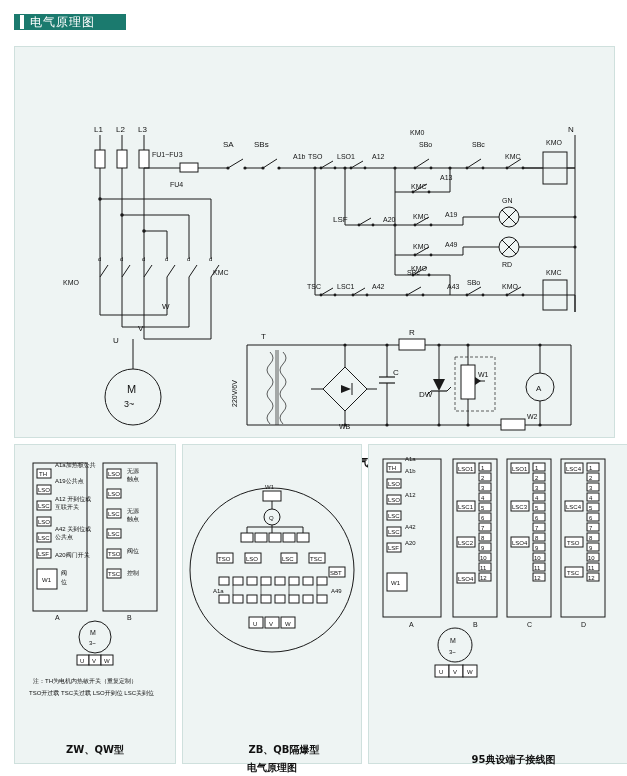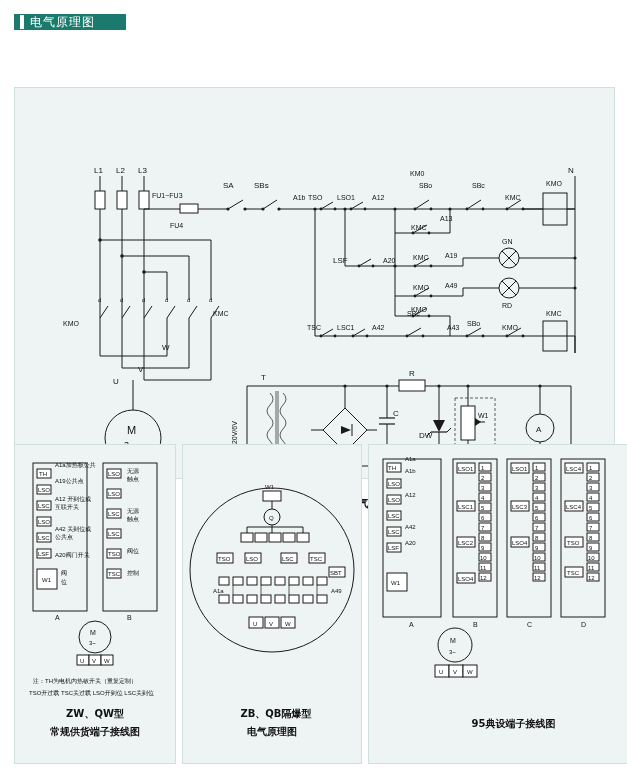--- a/index.html
+++ b/index.html
@@ -6,27 +6,27 @@
   body{width:627px;height:776px;background:#ffffff;font-family:"Liberation Sans",sans-serif;overflow:hidden;}
   .page{position:relative;width:627px;height:776px;}
 
   
   .header{position:absolute;left:14px;top:14px;width:112px;height:16px;background:#1b7a6e;display:flex;align-items:center;}
   .header .bar{width:4px;height:14px;background:#ffffff;margin-left:6px;}
   .header .title{color:#ffffff;font-size:12px;margin-left:6px;letter-spacing:1px;font-family:"DejaVu Sans",sans-serif;}
 
   
   .panel{position:absolute;background:#eef4f3;border:1px solid #cfe0dd;}
-  .p-main{left:14px;top:46px;width:599px;height:390px;margin-top:41px;}
+  .p-main{left:14px;top:46px;width:599px;height:390px;}
   .p-b1{left:14px;top:444px;width:160px;height:318px;}
   .p-b2{left:182px;top:444px;width:178px;height:318px;}
   .p-b3{left:368px;top:444px;width:245px;height:318px;padding-left:44px;}
 
   .cap{position:absolute;width:100%;text-align:center;font-size:11px;color:#111;font-family:"DejaVu Sans",sans-serif;font-weight:bold;}
-  .cap2{position:absolute;width:100%;text-align:center;font-size:10px;color:#111;font-family:"DejaVu Sans",sans-serif;font-weight:bold;}
+  .cap2{position:absolute;width:100%;text-align:center;font-size:10px;color:#111;font-family:"DejaVu Sans",sans-serif;font-weight:bold;margin-top:36px;}
 
   svg{position:absolute;left:0;top:0;overflow:visible;}
   svg text{font-family:"Liberation Sans",sans-serif;}
   .wire{stroke:#1a1a1a;stroke-width:1;fill:none;}
   .wire2{stroke:#1a1a1a;stroke-width:1.2;fill:none;}
   .thin{stroke:#1a1a1a;stroke-width:0.7;fill:none;}
   .dot{fill:#1a1a1a;}
   .lbl{font-size:8px;fill:#111;}
   .lbl7{font-size:7px;fill:#111;}
   .lbl6{font-size:6px;fill:#111;}
@@ -411,21 +411,20 @@
       <rect class="box" x="74" y="210" width="12" height="10"></rect>
       <rect class="box" x="86" y="210" width="12" height="10"></rect>
       <text class="lbl6" x="65" y="218">U</text>
       <text class="lbl6" x="77" y="218">V</text>
       <text class="lbl6" x="89" y="218">W</text>
 
       <text class="lbl6" x="18" y="238">注：TH为电机内热敏开关（重复定制）</text>
       <text class="lbl6" x="14" y="250">TSO开过载  TSC关过载  LSO开到位  LSC关到位</text>
     </svg>
     <div class="cap2" style="left:0;top:262px">ZW、QW型</div>
-    <div class="cap2" style="left:0;top:280px">常规供货端子接线图</div>
   </div>
 
   <div class="panel p-b2">
     <svg width="178" height="318" viewBox="0 0 178 318">
       <circle class="boxn" cx="89" cy="125" r="82"></circle>
 
       <rect class="box" x="80" y="46" width="18" height="10"></rect>
       <text class="lbl6" x="82" y="44">W1</text>
 
       <circle class="boxn" cx="89" cy="72" r="8"></circle>
@@ -484,21 +483,21 @@
       <text class="lbl6" x="70" y="181">U</text>
       <text class="lbl6" x="86" y="181">V</text>
       <text class="lbl6" x="102" y="181">W</text>
       <g class="thin">
         <line x1="50" y1="140" x2="50" y2="150"></line>
         <line x1="78" y1="140" x2="78" y2="150"></line>
         <line x1="106" y1="140" x2="106" y2="150"></line>
         <line x1="134" y1="140" x2="134" y2="150"></line>
       </g>
     </svg>
-    <div class="cap2" style="left:4px;top:262px">ZB、QB隔爆型</div>
+    <div class="cap2" style="left:12px;top:262px">ZB、QB隔爆型</div>
     <div class="cap2" style="left:0;top:280px">电气原理图</div>
   </div>
 
   <div class="panel p-b3">
     <svg width="245" height="318" viewBox="0 0 245 318">
 
       <rect class="boxn" x="14" y="14" width="58" height="158"></rect>
       <g>
         <rect class="box" x="18" y="18" width="14" height="9"></rect>
           <text class="lbl6" x="19" y="25">TH</text>

